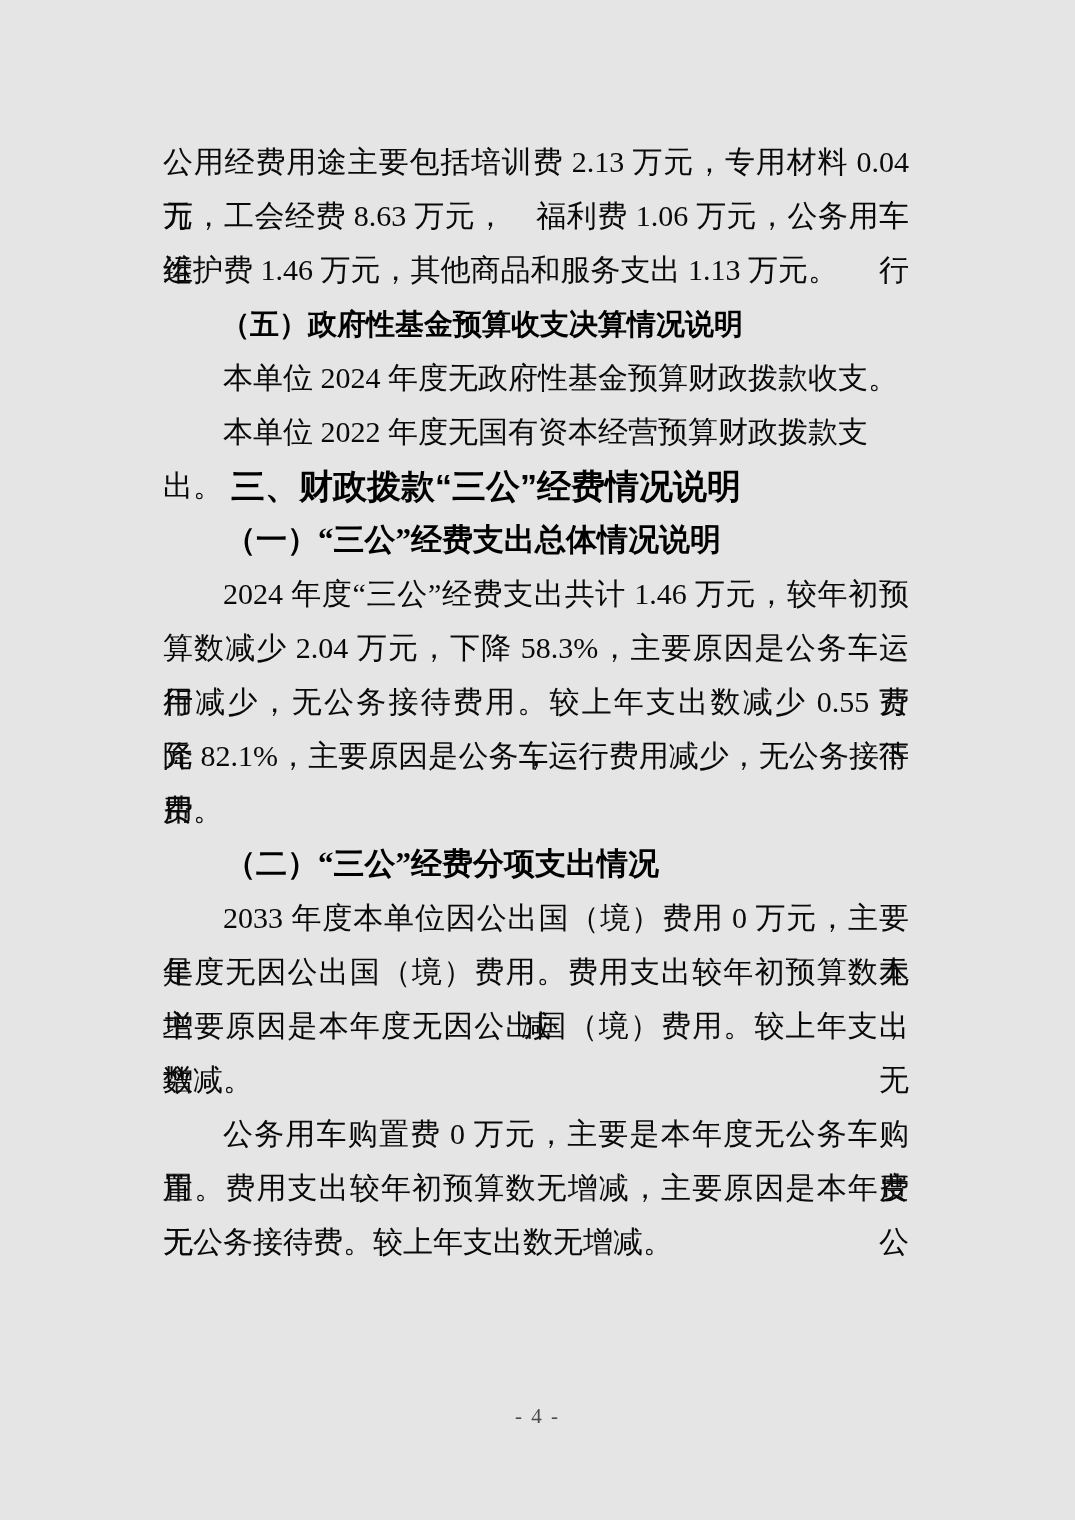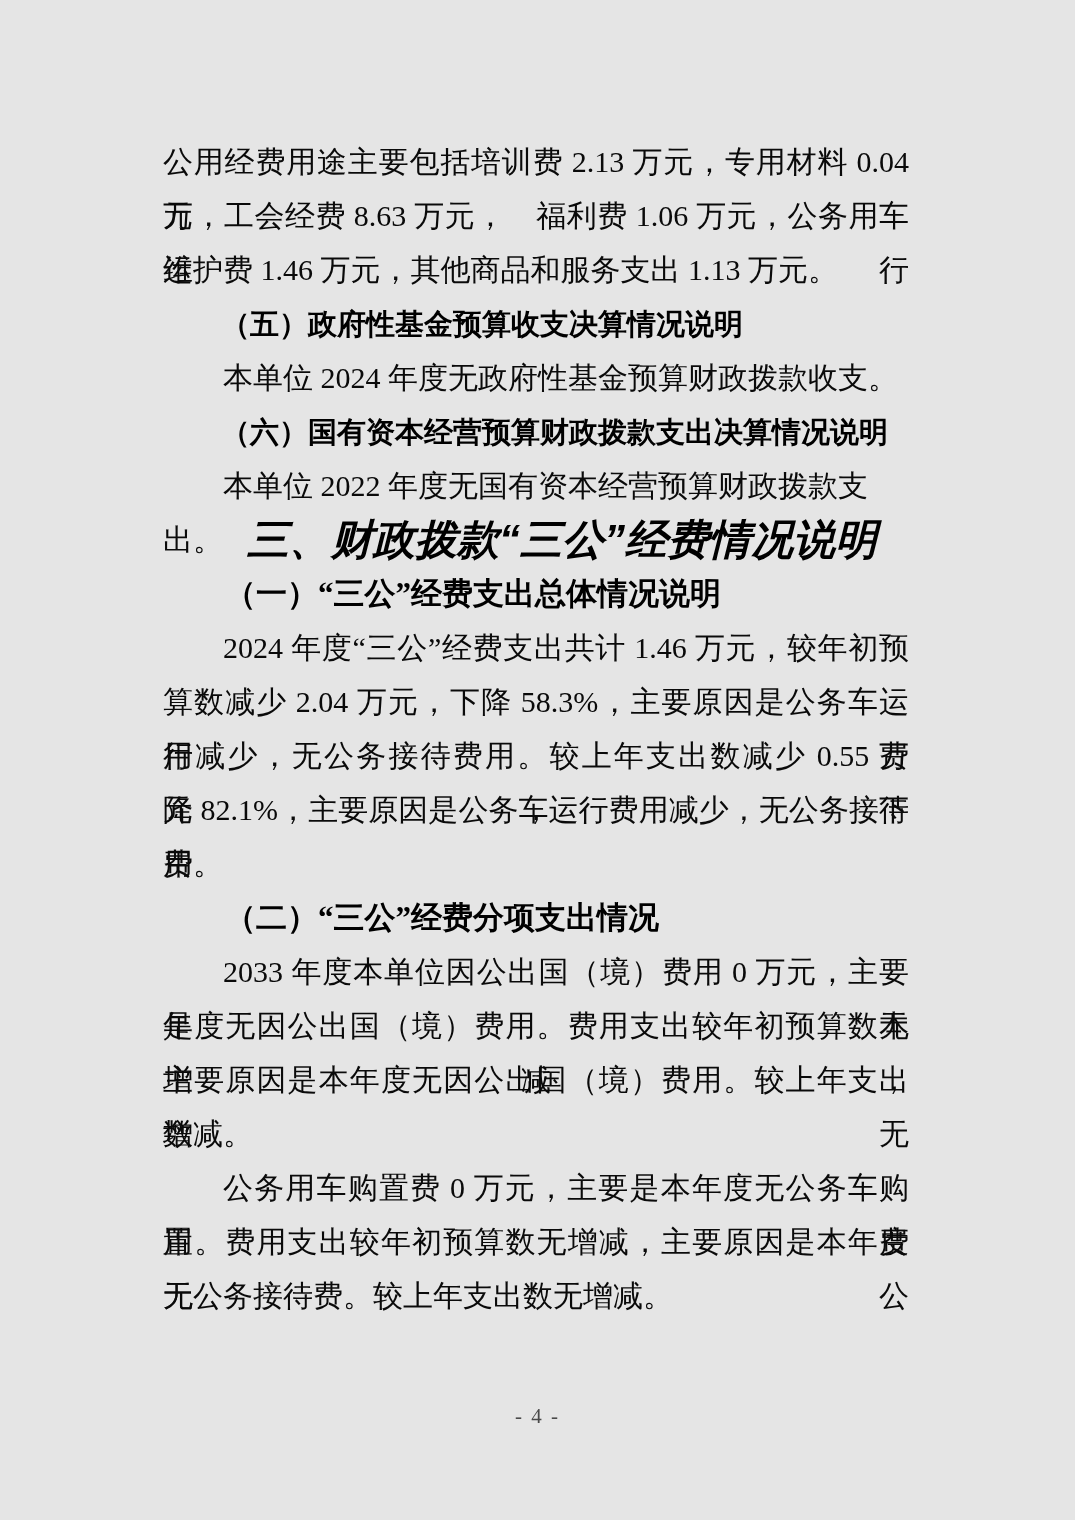--- a/index.html
+++ b/index.html
@@ -32,23 +32,22 @@
   .line.justify {
     text-align: justify;
     text-align-last: justify;
   }
   .line.indent {
     text-indent: 2em;
   }
   .line.h1 {
     font-family: "Liberation Sans", sans-serif;
     font-weight: bold;
-    font-size: 42px;
+    font-size: 34px;
     color: #000000;
-    font-style: italic;
   }
   .line.h2 {
     font-weight: bold;
     font-size: 29px;
     color: #000000;
   }
   .line.kai {
     font-weight: bold;
     font-size: 31px;
     color: #000000;
@@ -70,21 +69,20 @@
 </head>
 <body>
 
 <div class="page">
   <div class="content" id="doc-lines">
       <div class="line body justify">公用经费用途主要包括培训费 2.13 万元，专用材料 0.04 万</div>
       <div class="line body justify">元，工会经费 8.63 万元，　福利费 1.06 万元，公务用车运行</div>
       <div class="line body">维护费 1.46 万元，其他商品和服务支出 1.13 万元。</div>
       <div class="line h2 indent">（五）政府性基金预算收支决算情况说明</div>
       <div class="line body indent">本单位 2024 年度无政府性基金预算财政拨款收支。</div>
-      <div class="line h2 indent">（六）国有资本经营预算财政拨款支出决算情况说明</div>
       <div class="line body indent">本单位 2022 年度无国有资本经营预算财政拨款支出。</div>
       <div class="line h1 indent">三、财政拨款“三公”经费情况说明</div>
       <div class="line kai indent">（一）“三公”经费支出总体情况说明</div>
       <div class="line body indent justify">2024 年度“三公”经费支出共计 1.46 万元，较年初预</div>
       <div class="line body justify">算数减少 2.04 万元，下降 58.3%，主要原因是公务车运行费</div>
       <div class="line body justify">用减少，无公务接待费用。较上年支出数减少 0.55 万元，下</div>
       <div class="line body justify">降 82.1%，主要原因是公务车运行费用减少，无公务接待费</div>
       <div class="line body">用。</div>
       <div class="line kai indent">（二）“三公”经费分项支出情况</div>
       <div class="line body indent justify">2033 年度本单位因公出国（境）费用 0 万元，主要是本</div>

